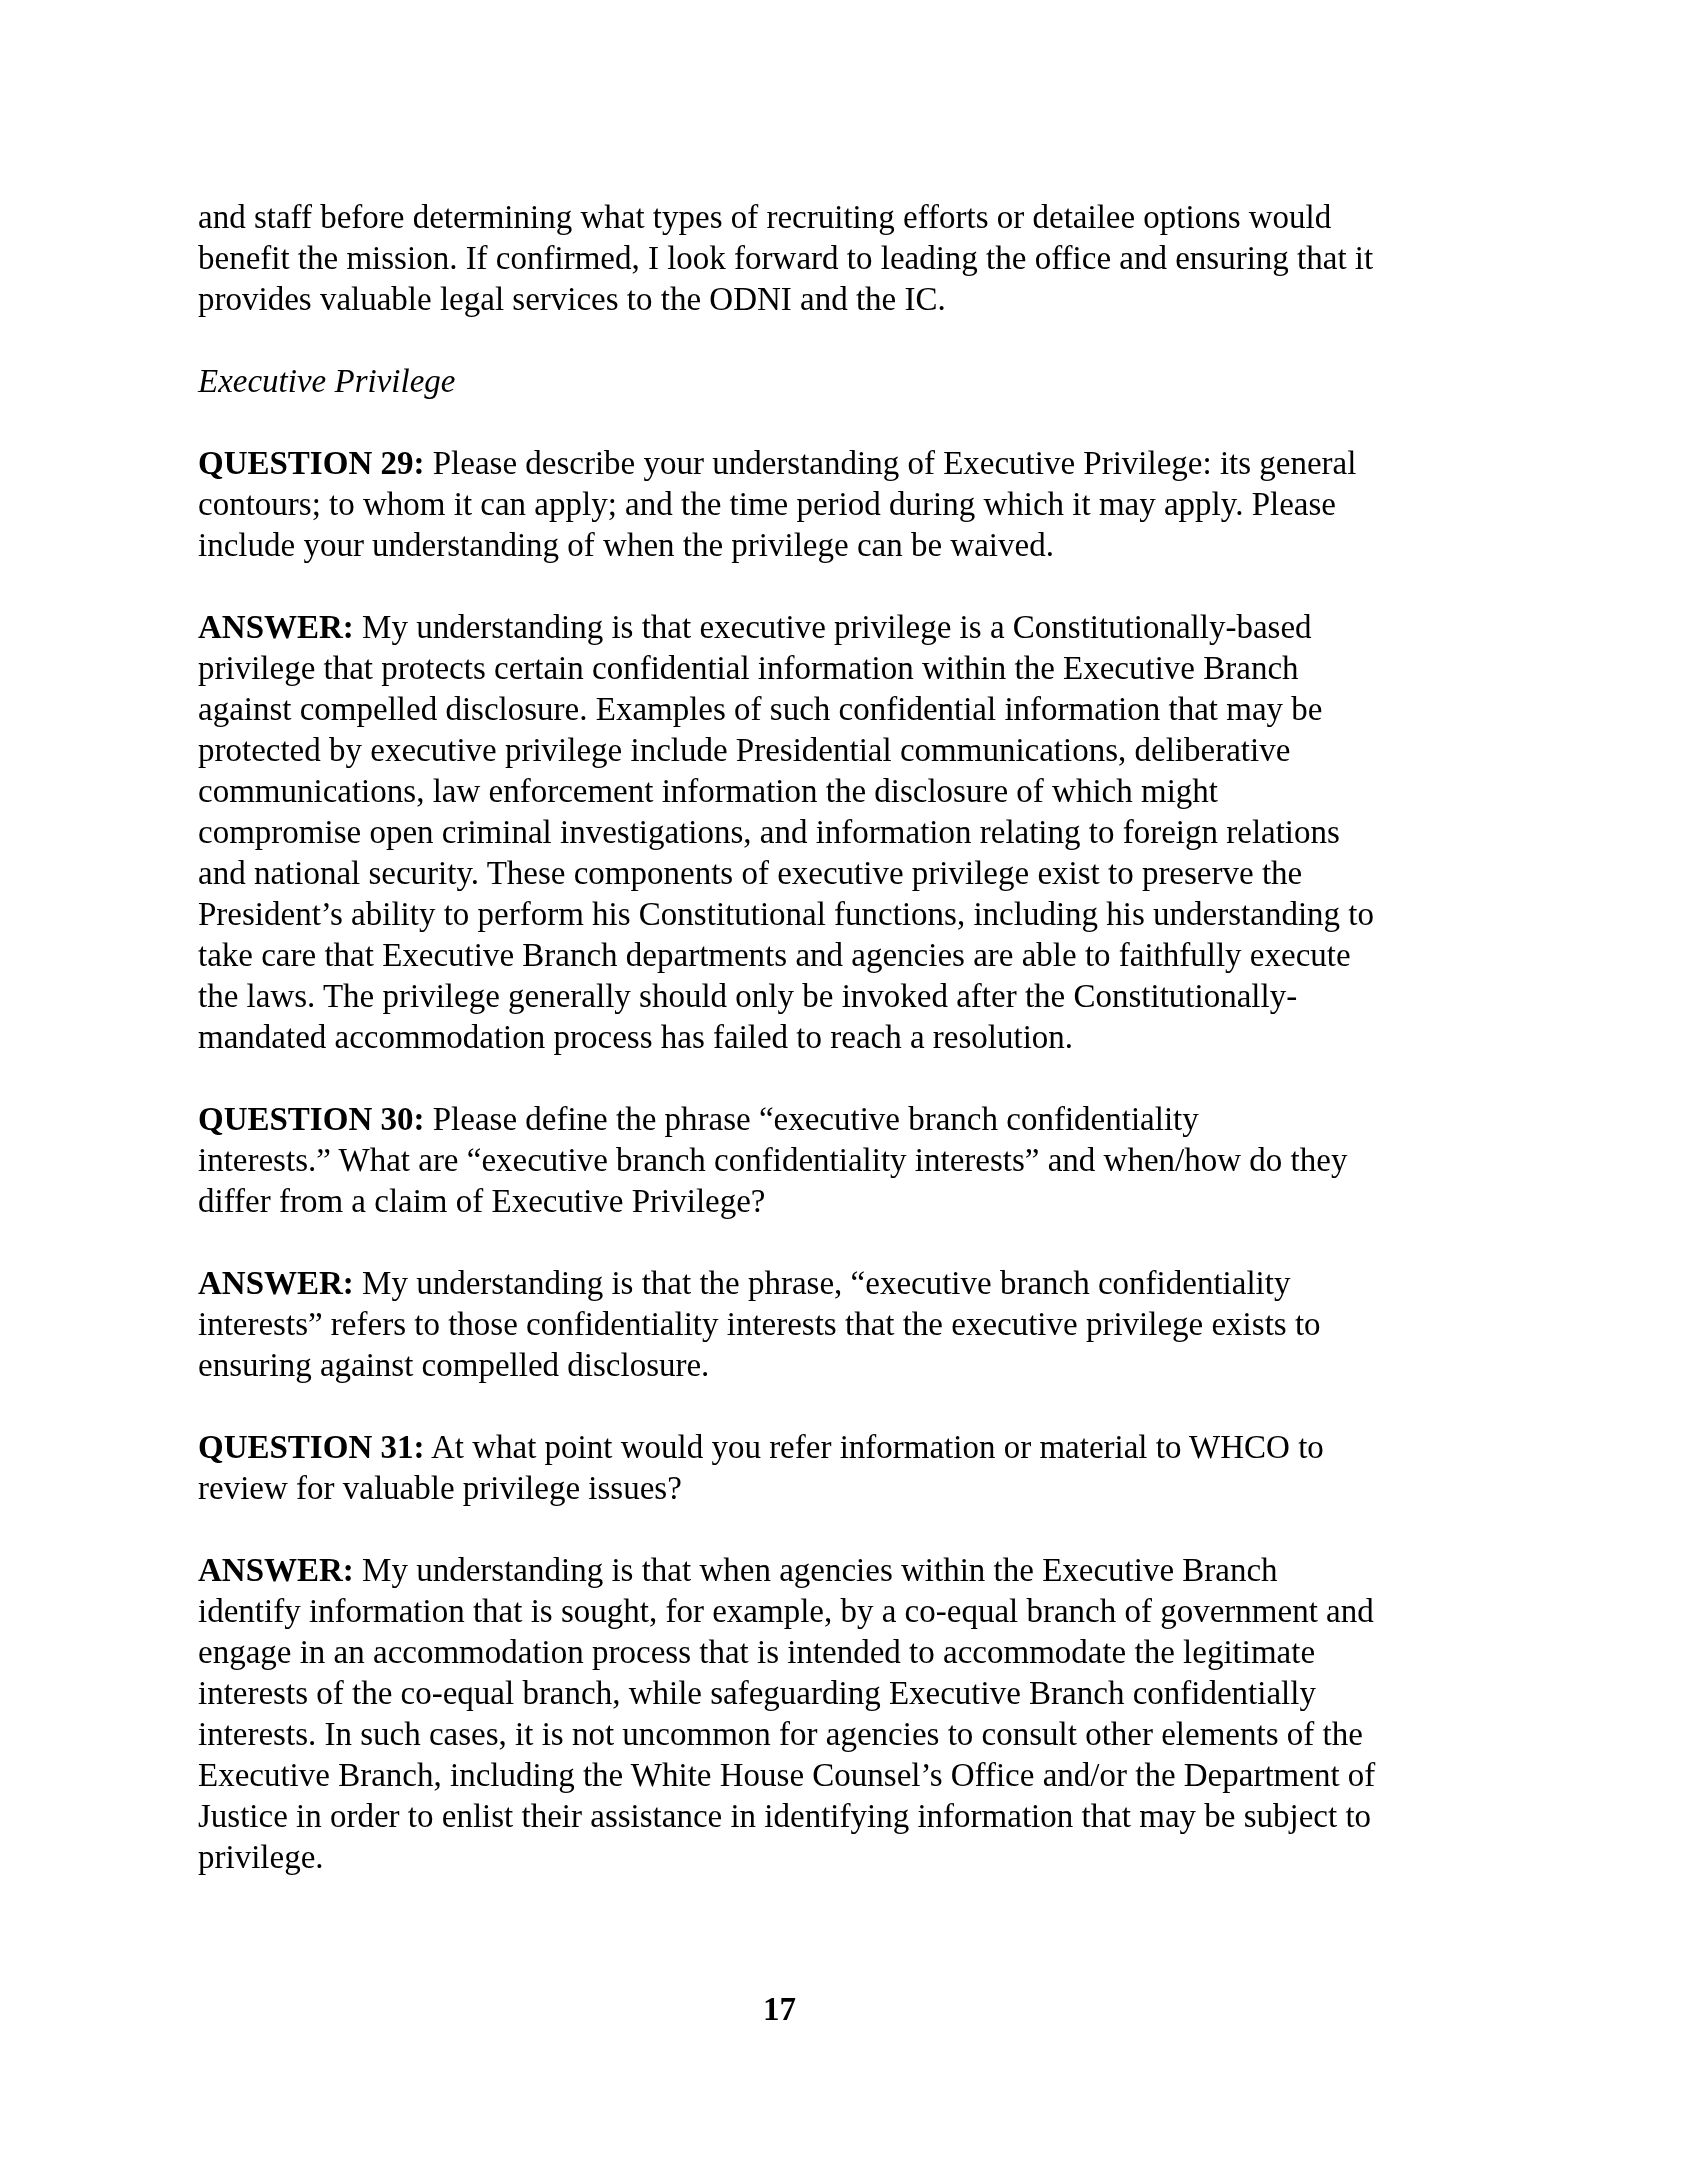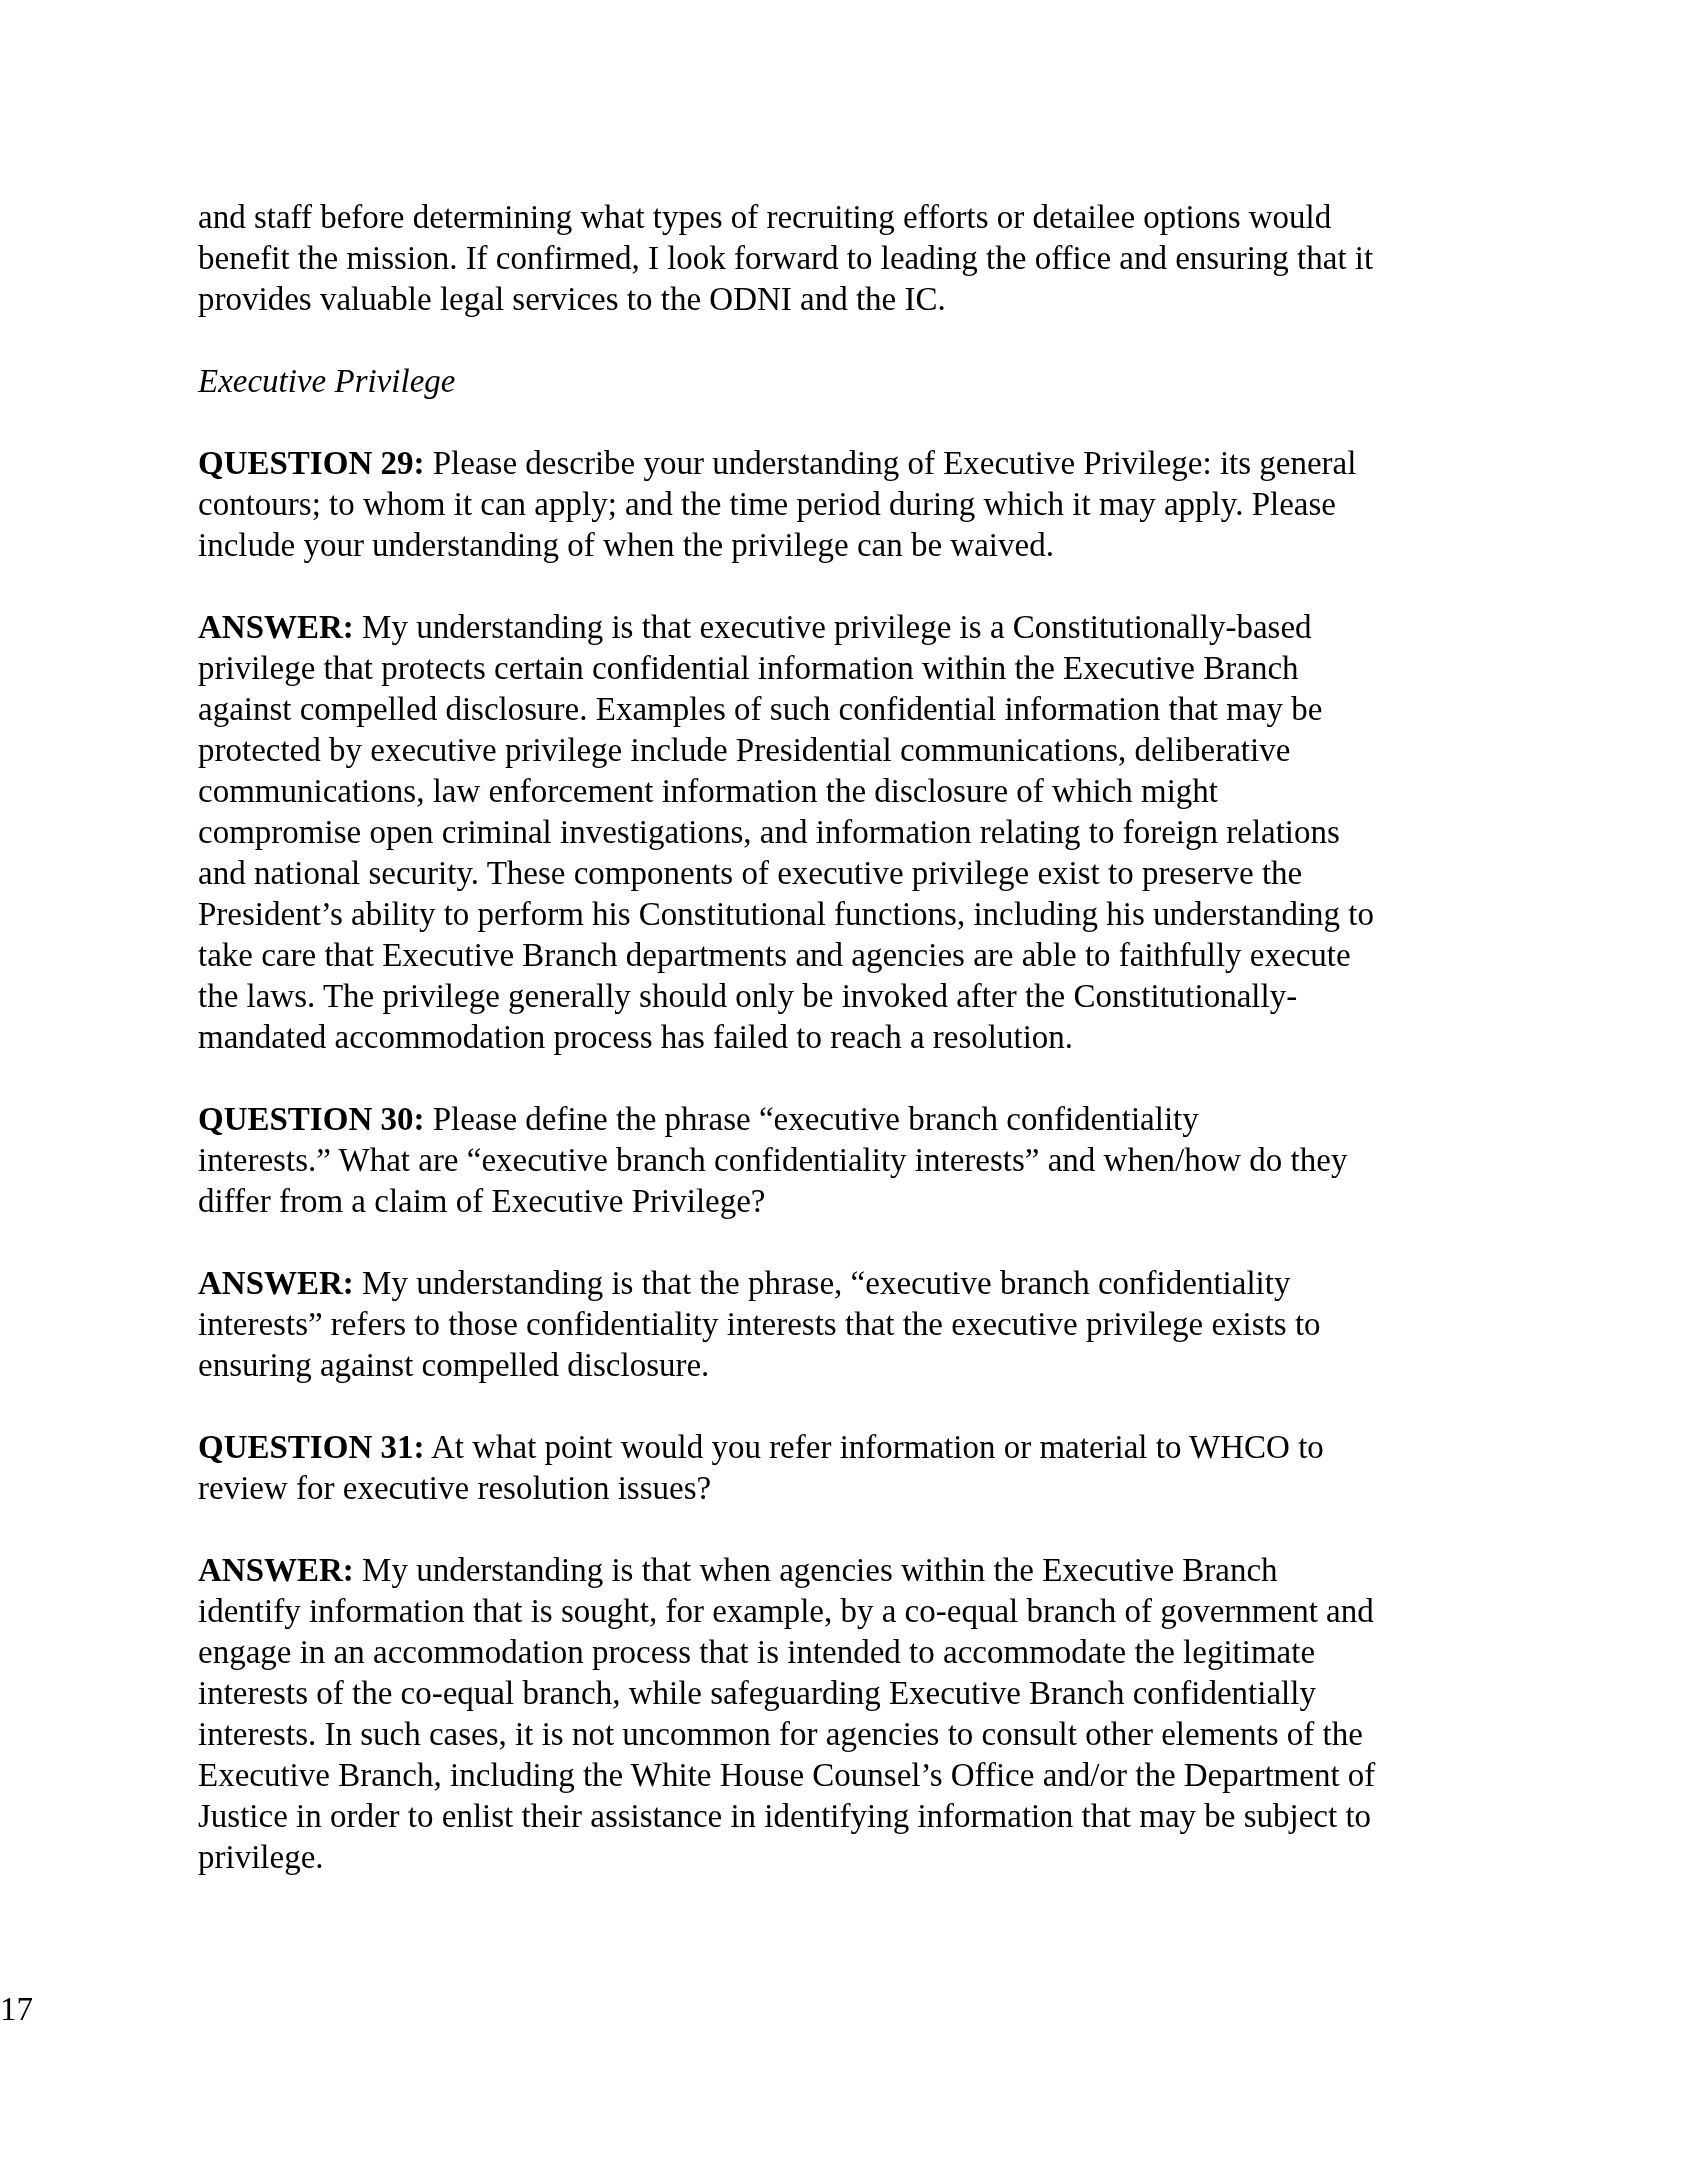--- a/index.html
+++ b/index.html
@@ -6,22 +6,22 @@
     body { width: 1687px; height: 2183px; position: relative; overflow: hidden; }
     .page {
       position: absolute; left: 198px; top: 197px; width: 1297px;
       font-family: "Liberation Serif", serif; font-size: 33px; line-height: 41px; color: #000;
     }
     .line { display: block; white-space: nowrap; }
     .para { margin-bottom: 41px; }
     .heading { font-style: italic; font-weight: normal; margin-bottom: 41px; }
     .label { font-weight: bold; }
     .pagenum {
-      position: absolute; top: 1991px; left: 0; width: 1559px; text-align: left;
-      font-family: "Liberation Serif", serif; font-size: 33px; font-weight: normal;
+      position: absolute; top: 1991px; left: 0; width: 1559px; text-align: center;
+      font-family: "Liberation Serif", serif; font-size: 33px; font-weight: bold;
     }
   </style>
 </head>
 <body>
 
 <div class="page">
 
   <div class="para">
     <span class="line">and staff before determining what types of recruiting efforts or detailee options would</span>
     <span class="line">benefit the mission.  If confirmed, I look forward to leading the office and ensuring that it</span>
@@ -57,21 +57,21 @@
   </div>
 
   <div class="para">
     <span class="line"><span class="label">ANSWER:</span><span> My understanding is that the phrase, “executive branch confidentiality</span></span>
     <span class="line">interests” refers to those confidentiality interests that the executive privilege exists to</span>
     <span class="line">ensuring against compelled disclosure.</span>
   </div>
 
   <div class="para">
     <span class="line"><span class="label">QUESTION 31:</span><span> At what point would you refer information or material to WHCO to</span></span>
-    <span class="line">review for executive resolution issues?</span>
+    <span class="line">review for valuable privilege issues?</span>
   </div>
 
   <div class="para">
     <span class="line"><span class="label">ANSWER:</span><span> My understanding is that when agencies within the Executive Branch</span></span>
     <span class="line">identify information that is sought, for example, by a co-equal branch of government and</span>
     <span class="line">engage in an accommodation process that is intended to accommodate the legitimate</span>
     <span class="line">interests of the co-equal branch, while safeguarding Executive Branch confidentially</span>
     <span class="line">interests.  In such cases, it is not uncommon for agencies to consult other elements of the</span>
     <span class="line">Executive Branch, including the White House Counsel’s Office and/or the Department of</span>
     <span class="line">Justice in order to enlist their assistance in identifying information that may be subject to</span>

